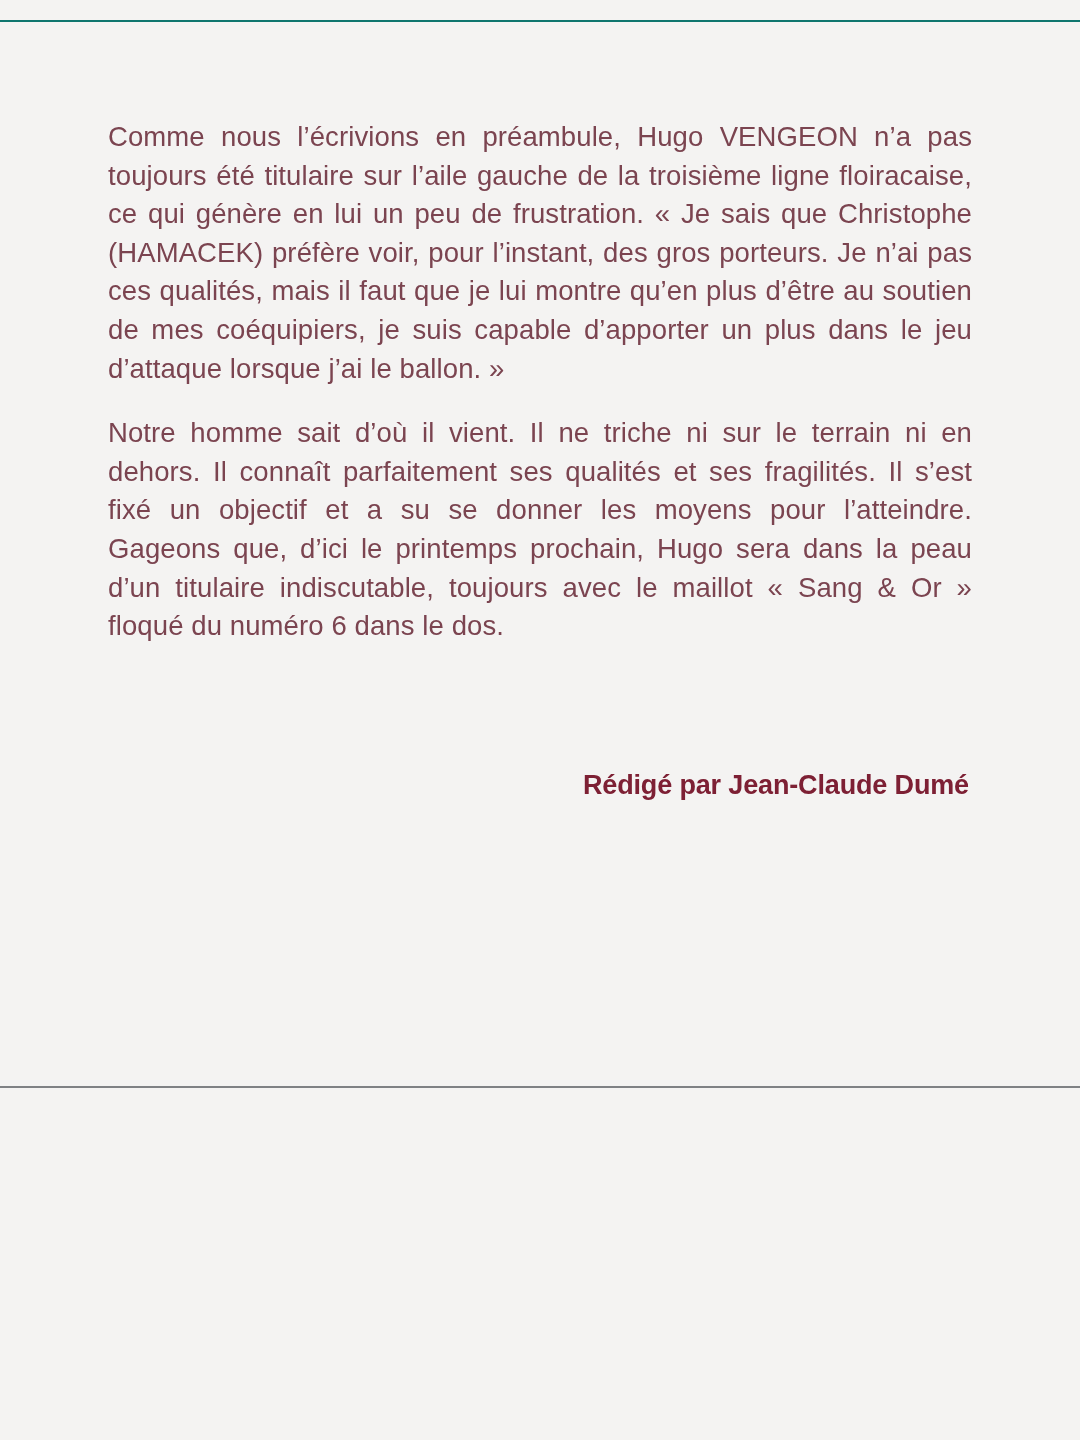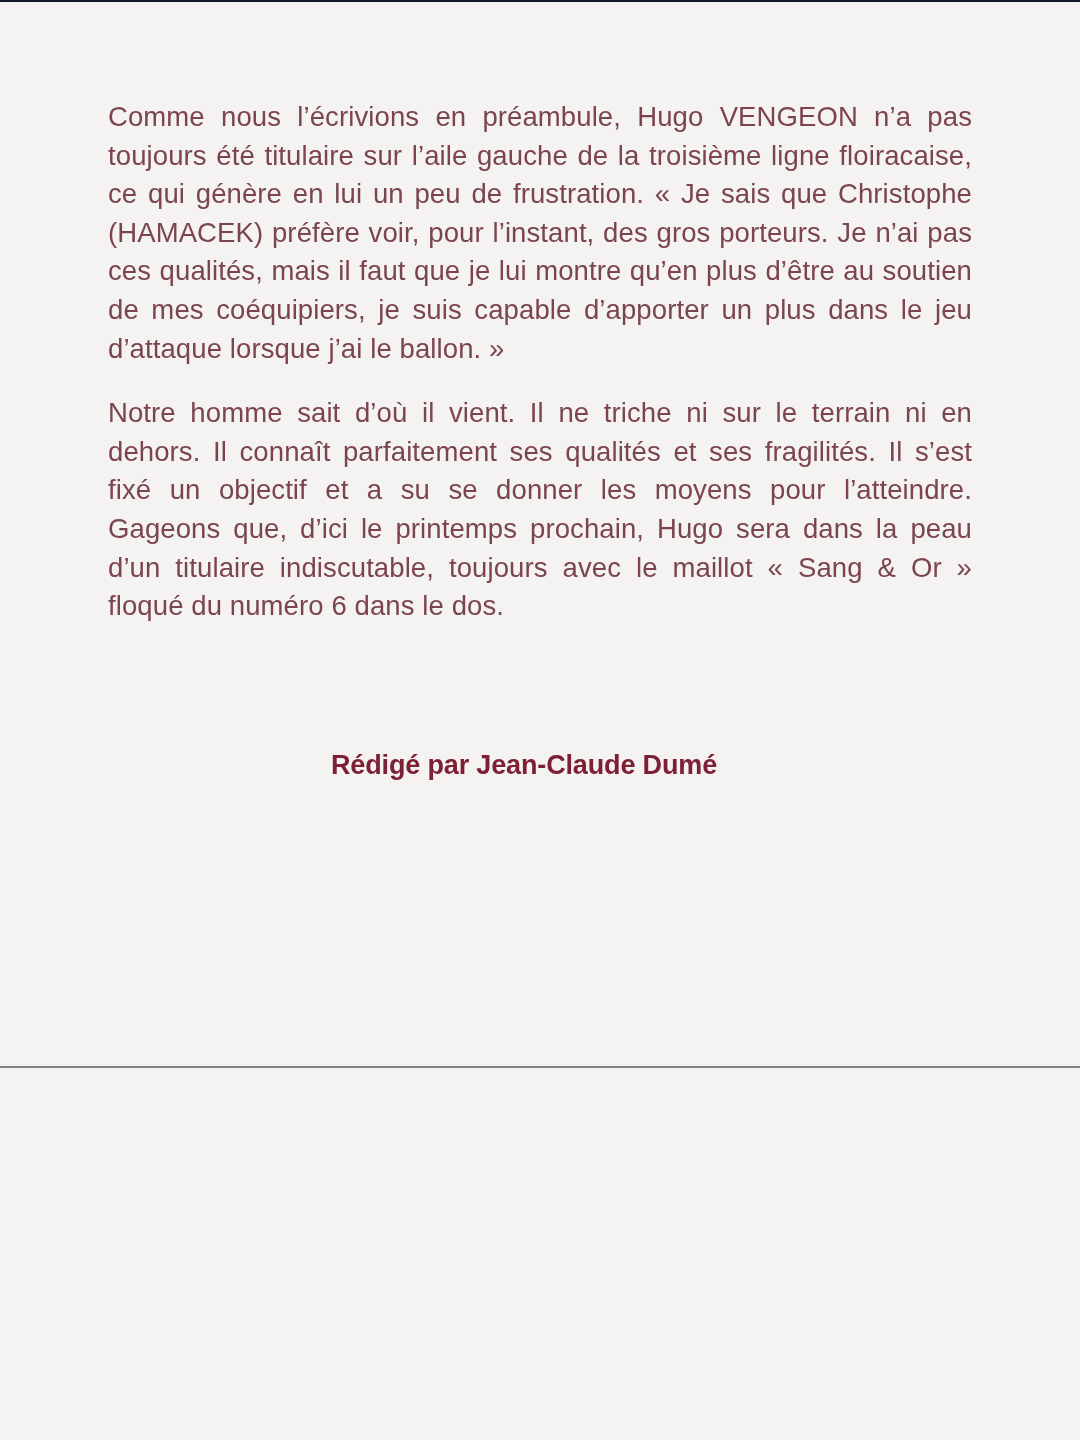--- a/index.html
+++ b/index.html
@@ -13,22 +13,23 @@
     background: #f4f3f2;
     font-family: "Liberation Sans", sans-serif;
     overflow: hidden;
   }
   .page {
     position: relative;
     width: 1080px;
     height: 1068px;
     box-sizing: border-box;
     background: #f4f3f2;
-    border-top: 2px solid #0f172a;
+    border-top: 2px solid #0f766e;
     border-bottom: 2px solid #7f8184;
+    margin-top: 20px;
   }
   .article-body {
     position: absolute;
     left: 108px;
     top: 96px;
     width: 864px;
   }
   .paragraph {
     margin: 0 0 26px 0;
     font-size: 27.5px;
@@ -37,24 +38,24 @@
     text-align: justify;
     text-justify: inter-word;
     letter-spacing: 0.1px;
     -webkit-font-smoothing: antialiased;
   }
   .paragraph:last-of-type {
     margin-bottom: 0;
   }
   .signature-block {
     position: absolute;
-    left: 92px;
+    left: 105px;
     top: 745px;
     width: 864px;
-    text-align: center;
+    text-align: right;
     text-decoration: underline;
   }
   .signature {
     display: inline-block;
     font-size: 27px;
     font-weight: bold;
     color: #7d2034;
     letter-spacing: -0.15px;
     line-height: 36px;
     white-space: nowrap;

